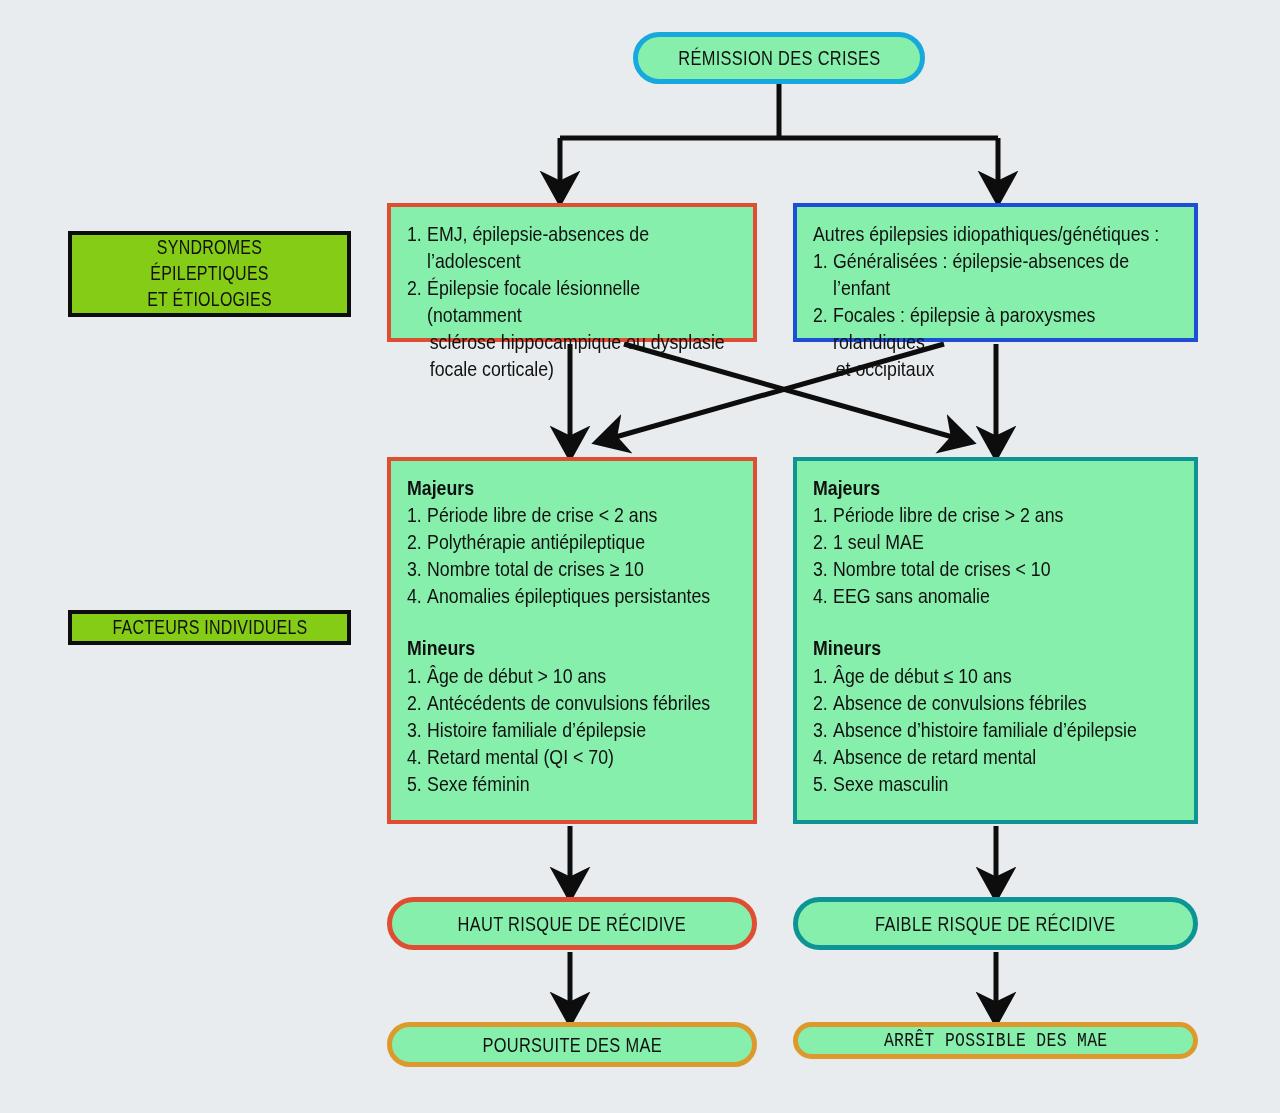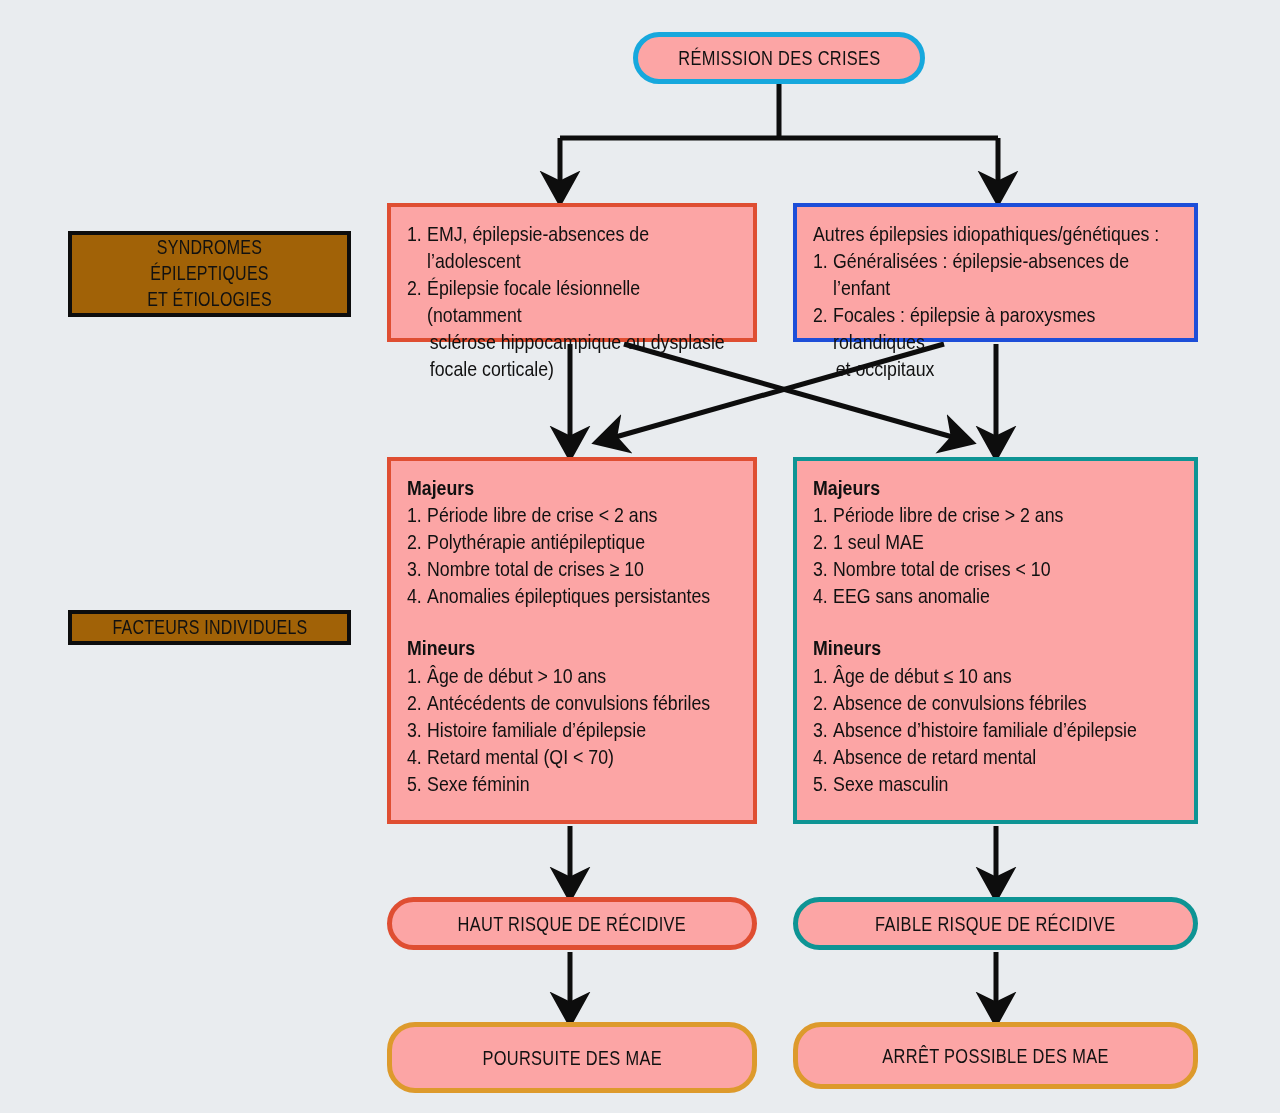--- a/index.html
+++ b/index.html
@@ -24,21 +24,21 @@
     left: 0;
     top: 0;
     width: 1280px;
     height: 1113px;
     pointer-events: none;
   }
 
   
   .node {
     position: absolute;
-    background: #fca5a5;
+    background: #86efac;
     box-sizing: border-box;
   }
   .pill {
     border-radius: 28px;
     display: flex;
     align-items: center;
     justify-content: center;
   }
   .pill .cap {
     font-size: 20.5px;
@@ -55,21 +55,21 @@
     border: 5px solid #17a8dd;
   }
 
   
   .plate {
     border: 4px solid #0d0d0d;
     display: flex;
     align-items: center;
     justify-content: center;
     text-align: center;
-    background: #a16207;
+    background: #84cc16;
   }
   .plate .cap {
     font-size: 19.5px;
     line-height: 1.32;
     letter-spacing: 0.3px;
     transform: scaleX(0.82);
     transform-origin: center;
     white-space: pre-line;
   }
   #plate-syndromes { left: 68px; top: 231px; width: 283px; height: 86px; }
@@ -97,22 +97,22 @@
   .li .txt { flex: 1 1 auto; }
   .plain { display: block; }
   .spacer { height: 25px; }
   .indent { padding-left: 26px; display: block; }
 
   
   #node-risk-high { left: 387px; top: 897px; width: 370px; height: 53px; border: 5px solid #df4e32; }
   #node-risk-low  { left: 793px; top: 897px; width: 405px; height: 53px; border: 5px solid #0e9494; }
 
   
-  #node-act-continue { left: 387px; top: 1022px; width: 370px; height: 71px; border: 5px solid #dd9a2c; }
-  #node-act-stop     { left: 793px; top: 1022px; width: 405px; height: 67px; border: 5px solid #dd9a2c; }
+  #node-act-continue { left: 387px; top: 1022px; width: 370px; height: 45px; border: 5px solid #dd9a2c; }
+  #node-act-stop     { left: 793px; top: 1022px; width: 405px; height: 37px; border: 5px solid #dd9a2c; font-family: Liberation Mono, monospace; }
 </style>
 </head>
 <body>
 
 <div id="canvas">
 
   <svg class="wires" viewBox="0 0 1280 1113">
     <defs>
       <marker id="ah" markerWidth="9" markerHeight="9" refX="3.1" refY="4.5" orient="auto" markerUnits="strokeWidth">
         <path d="M0,0.4 L7.4,4.5 L0,8.6 L2.0,4.5 Z" fill="#0d0d0d"></path>

